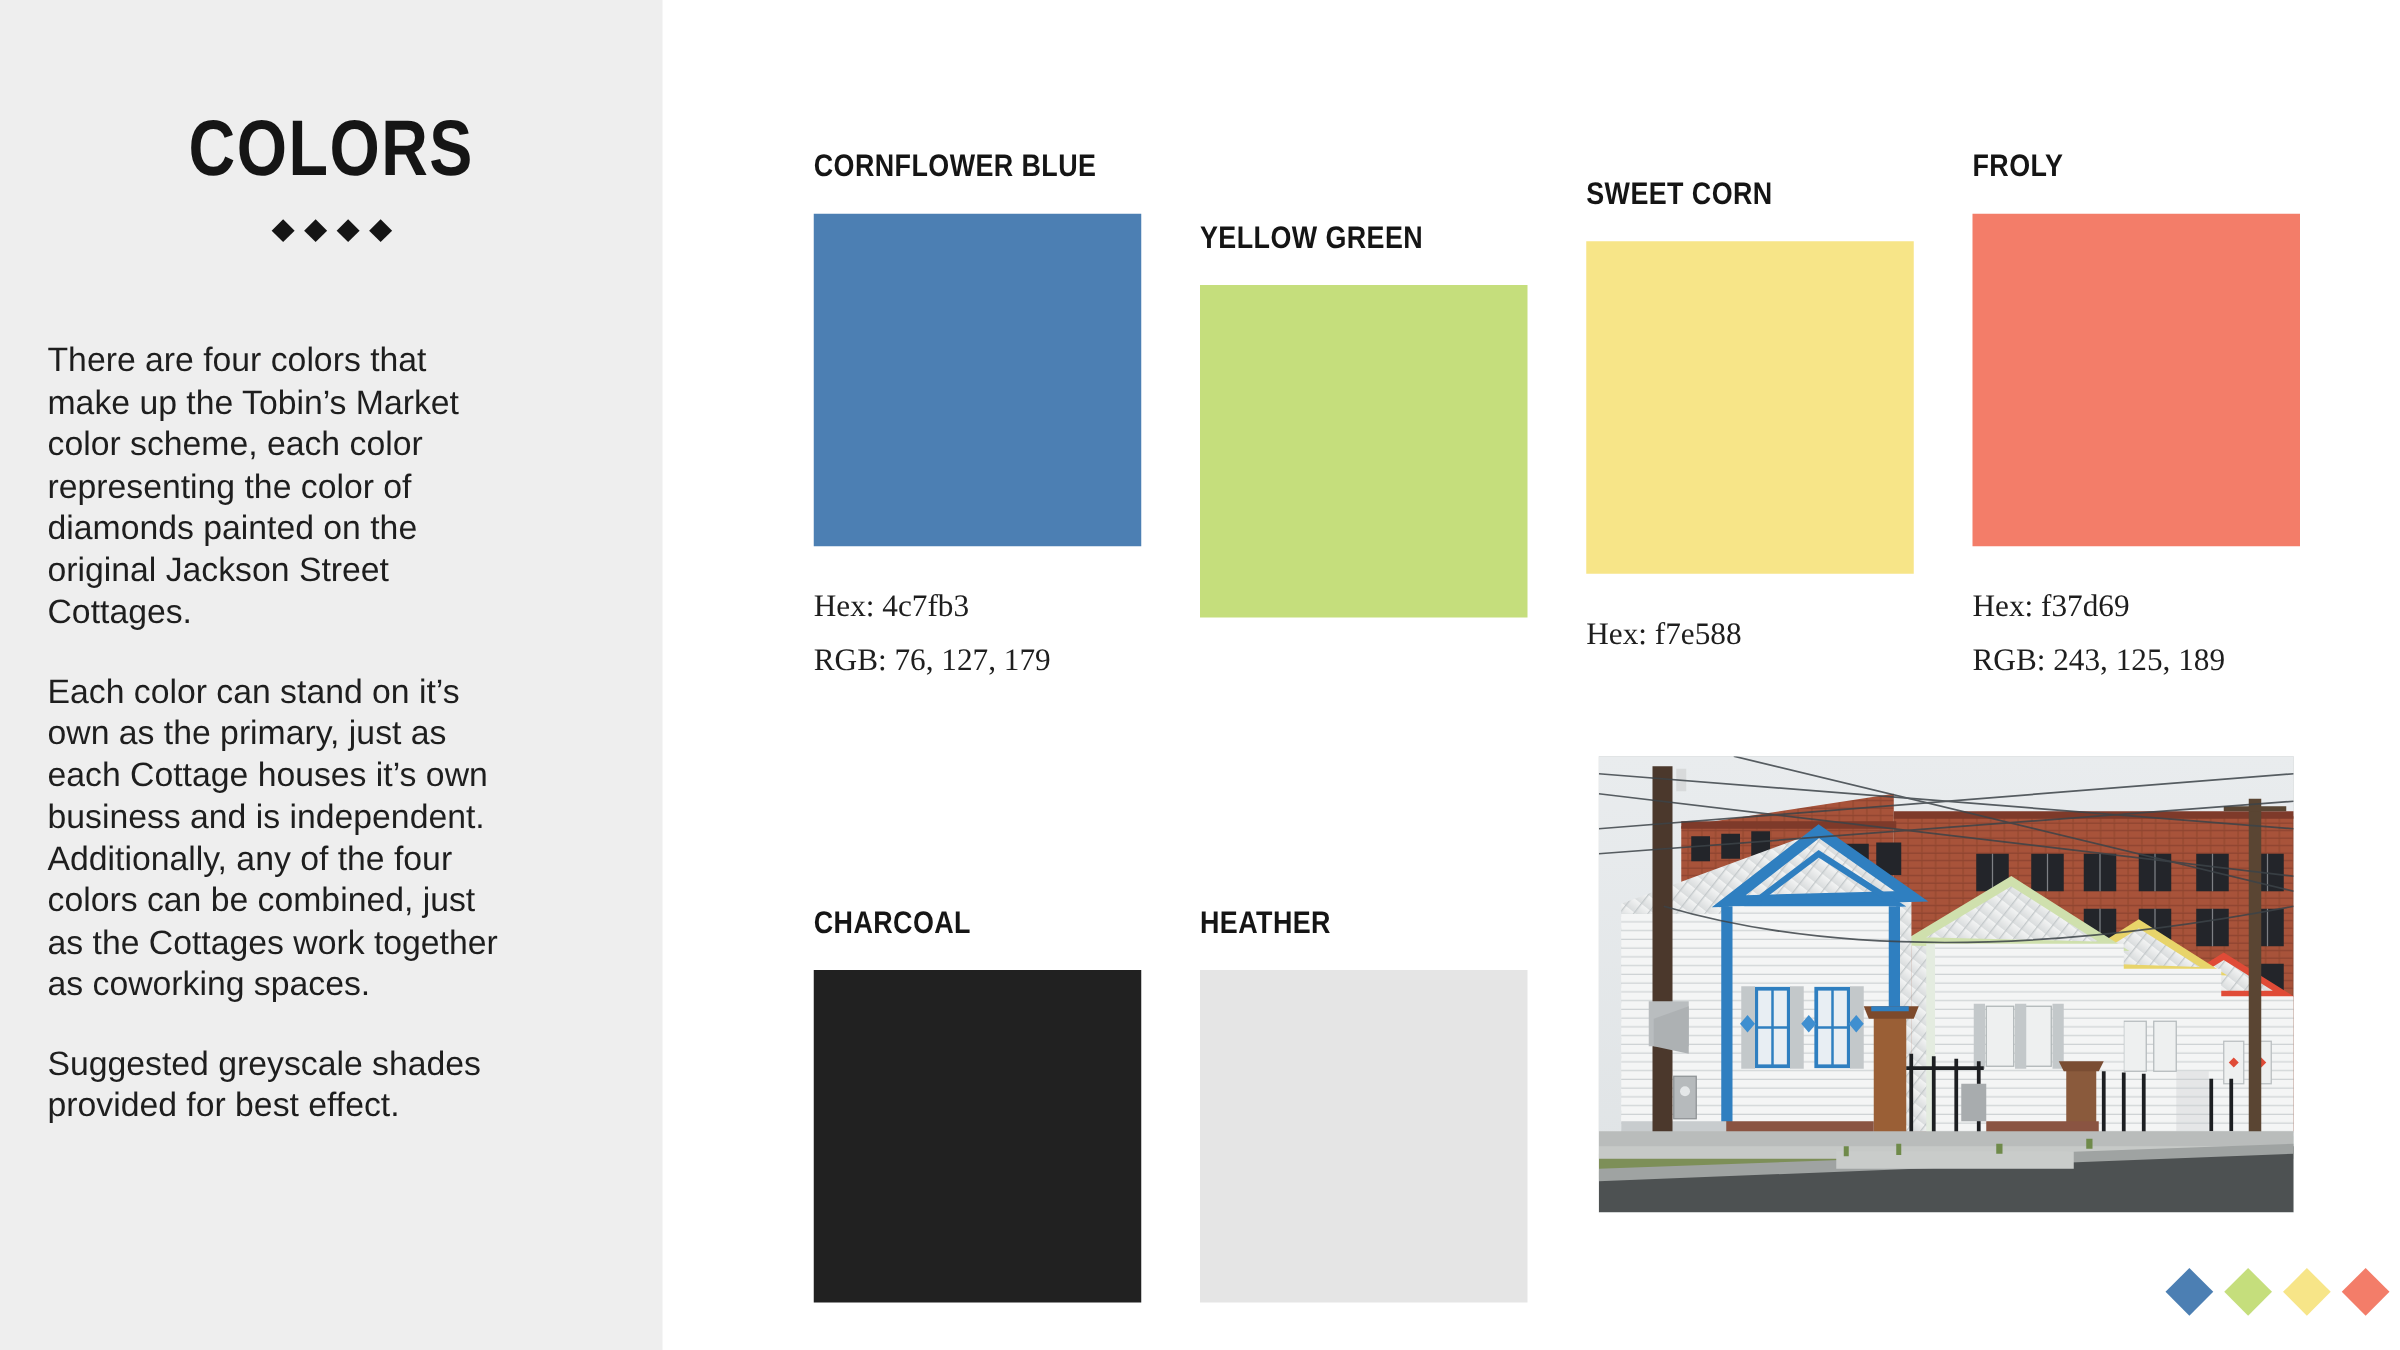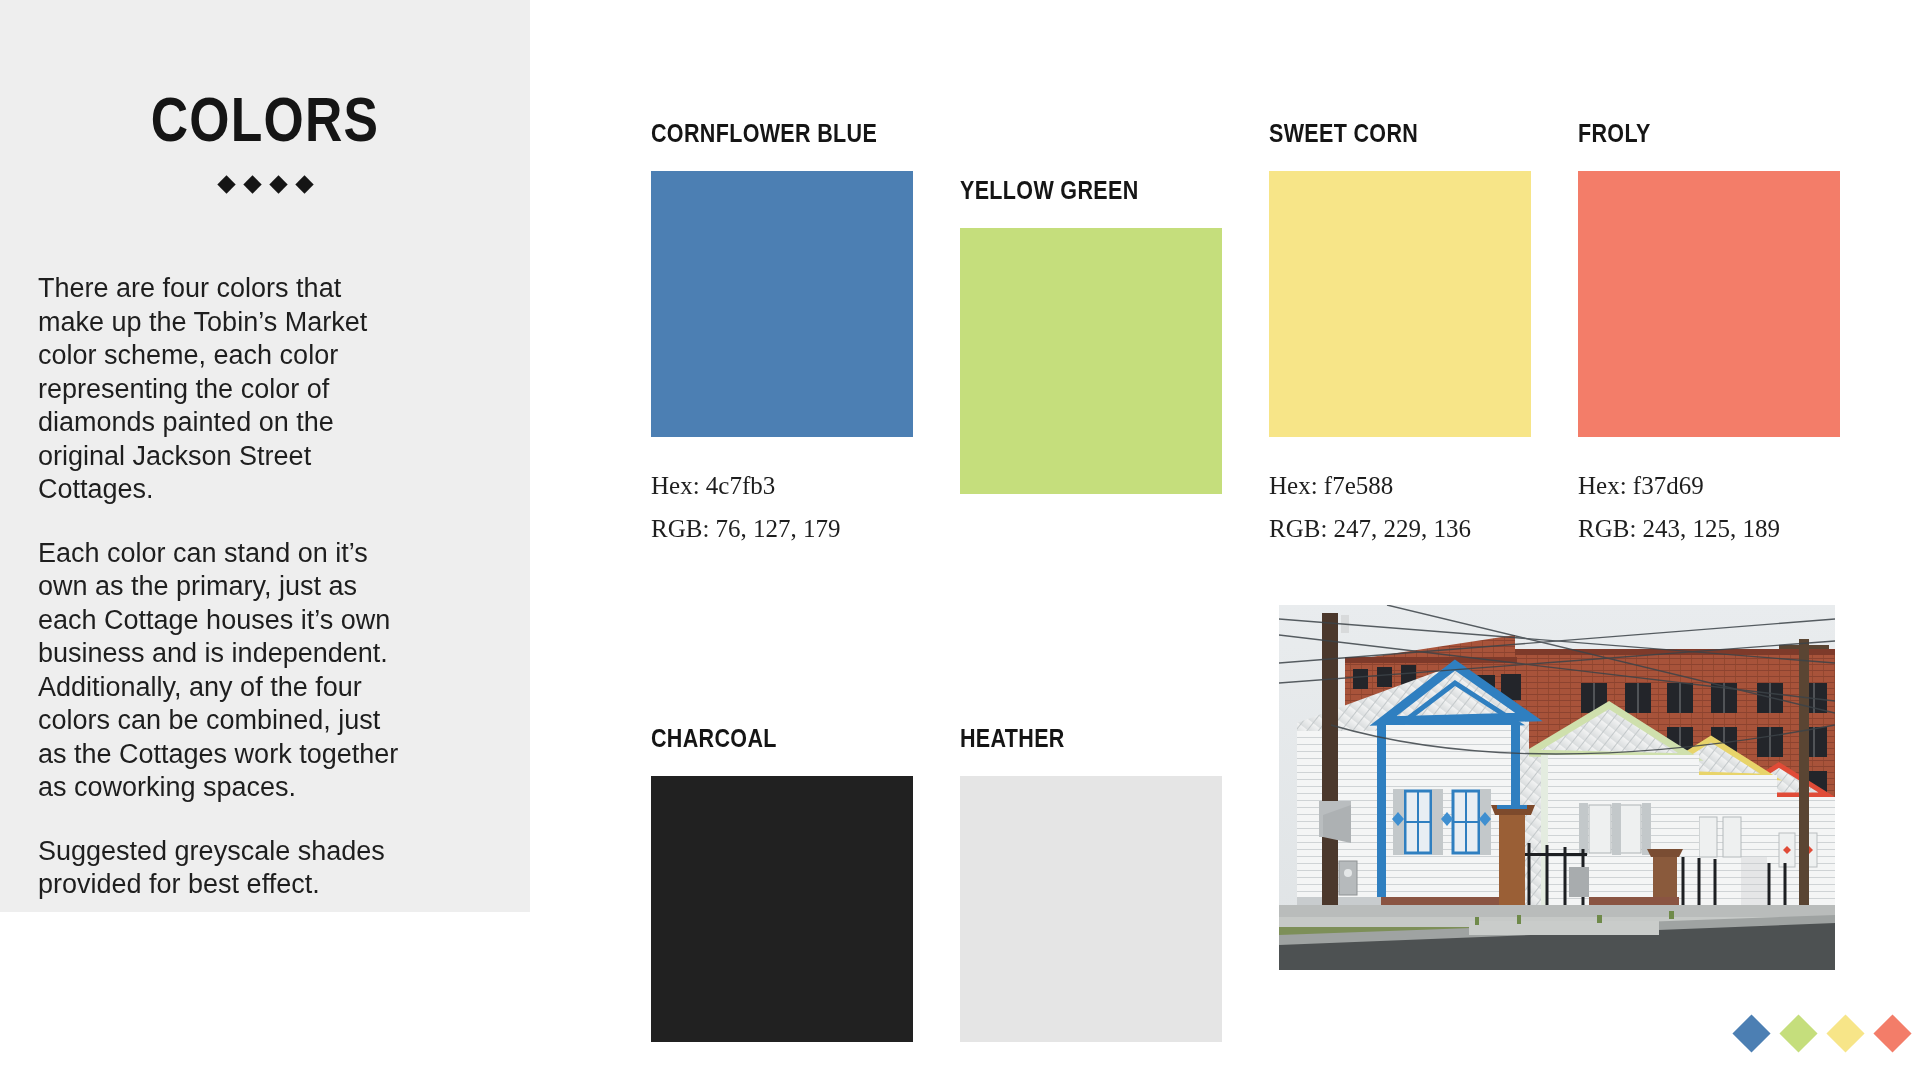--- a/index.html
+++ b/index.html
@@ -7,21 +7,21 @@
     width:1920px; height:1080px;
     background:#ffffff;
     font-family:"Liberation Serif", serif;
     overflow:hidden;
   }
   .slide { position:relative; width:1920px; height:1080px; background:#ffffff; }
 
   
   .left-panel {
     position:absolute; left:0; top:0;
-    width:530px; height:912px;
+    width:530px; height:1080px;
     background:#eeeeee;
   }
   .page-title {
     position:absolute; left:0; top:88px; width:530px;
     text-align:center;
     font-family:"Liberation Sans", sans-serif;
     font-weight:700;
     font-size:63px;
     letter-spacing:1.5px;
     color:#151515;
@@ -130,21 +130,20 @@
       </div>
       <div class="swatch-cell">
         <div class="swatch-name">YELLOW GREEN</div>
         <div class="swatch-chip" style="background: rgb(197, 222, 124);"></div>
       </div>
       <div class="swatch-cell">
         <div class="swatch-name">SWEET CORN</div>
         <div class="swatch-chip" style="background: rgb(247, 229, 136);"></div>
         <div class="swatch-meta">
           <div>Hex: f7e588</div>
-          <div>RGB: 247, 229, 136</div>
         </div>
       </div>
       <div class="swatch-cell">
         <div class="swatch-name">FROLY</div>
         <div class="swatch-chip" style="background: rgb(243, 125, 105);"></div>
         <div class="swatch-meta">
           <div>Hex: f37d69</div>
           <div>RGB: 243, 125, 189</div>
         </div>
       </div>

